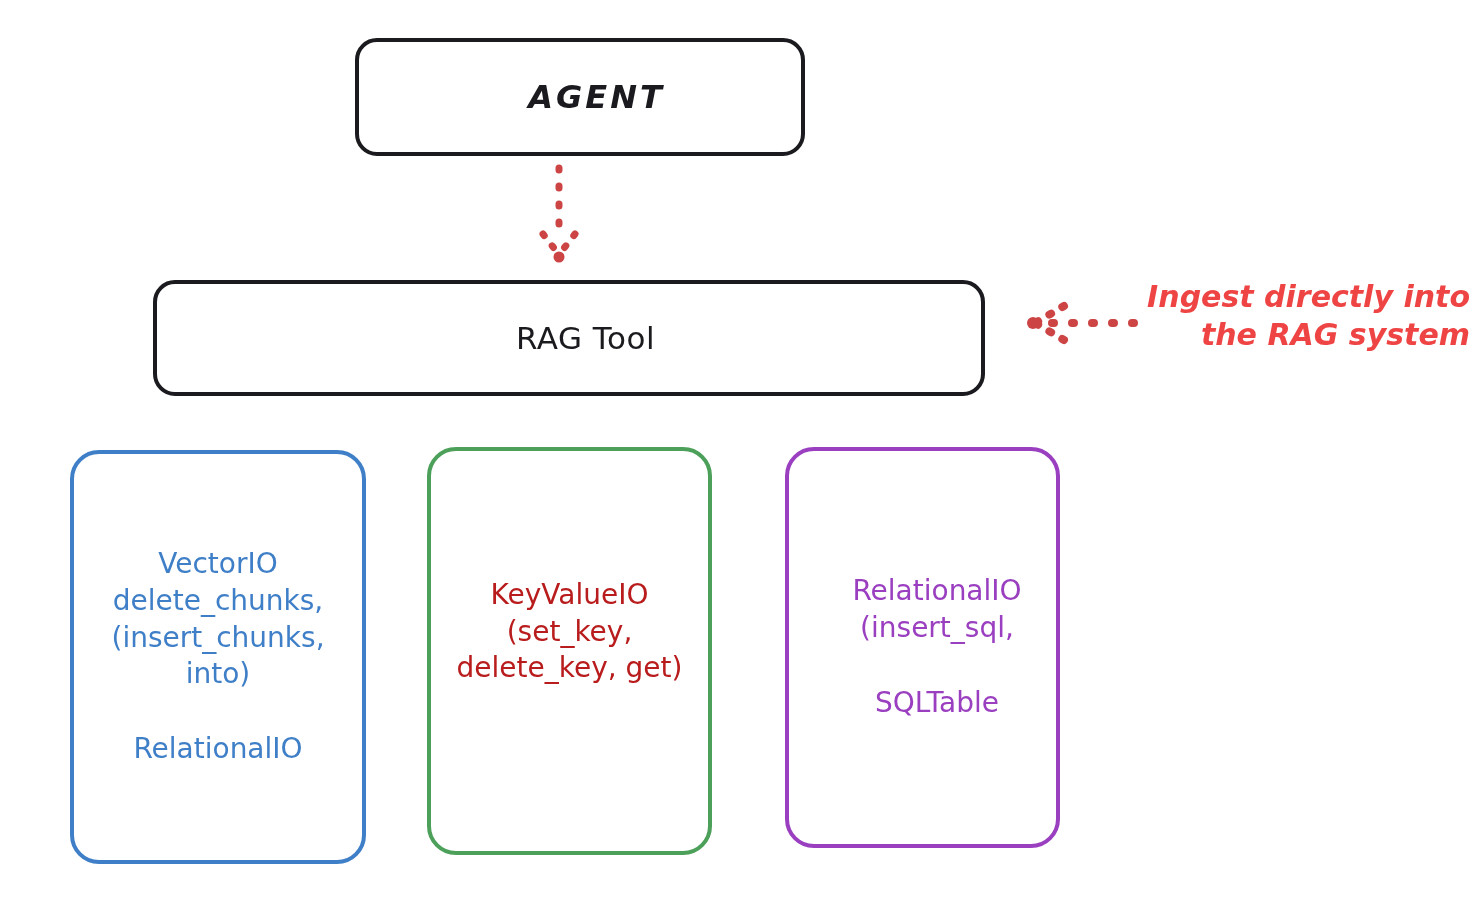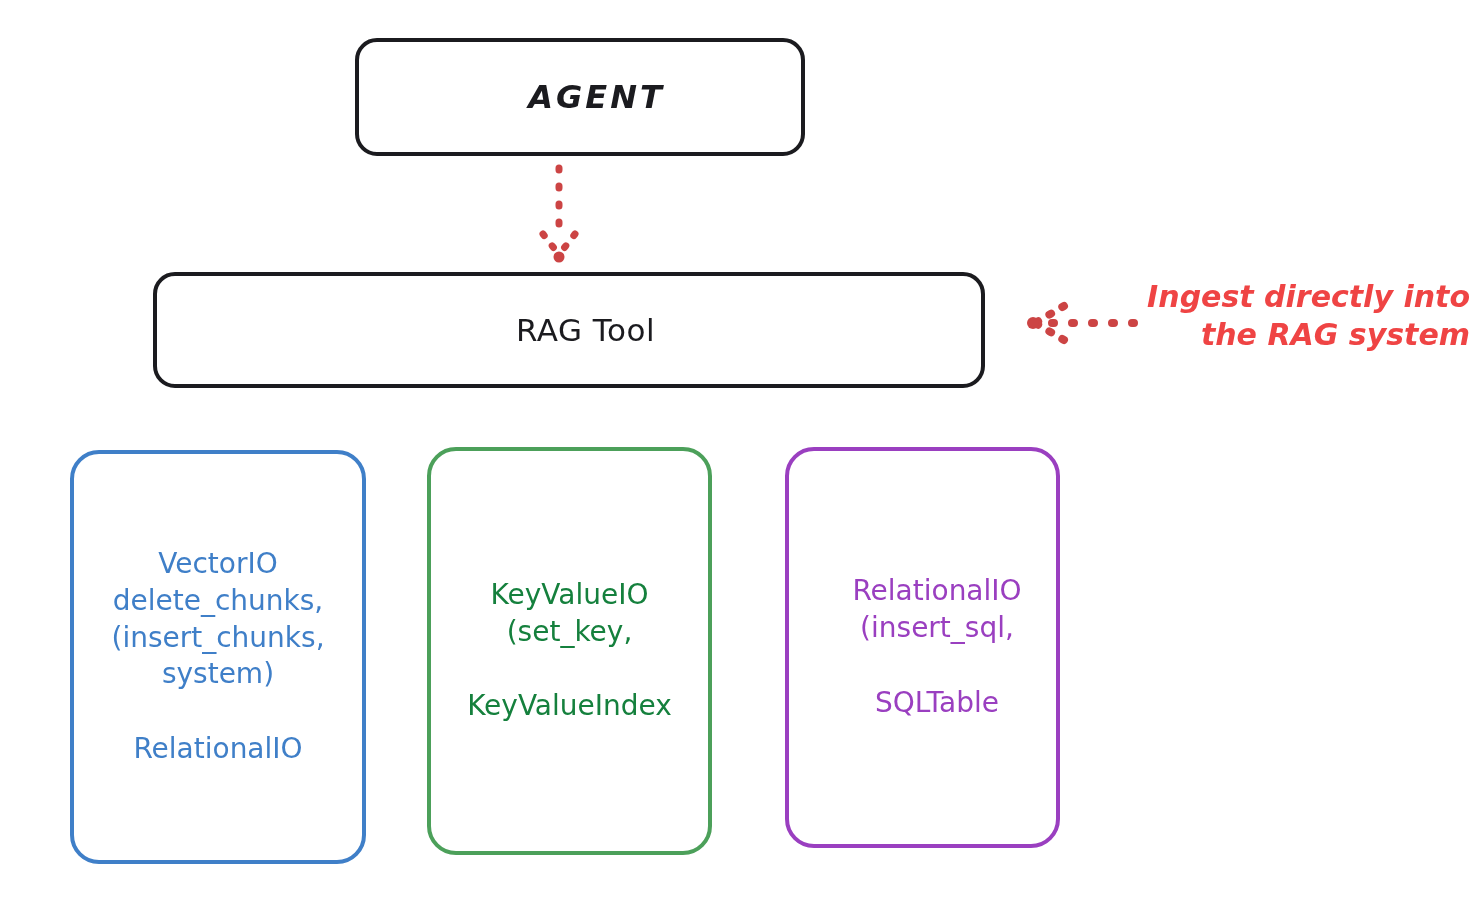--- a/index.html
+++ b/index.html
@@ -104,21 +104,21 @@
 
   <svg class="arrow-svg" style="left:520px; top:160px;" width="80" height="110" viewBox="0 0 80 110">
     <g>
       <line x1="39" y1="8" x2="39" y2="78" stroke="#cc4444" stroke-width="7" stroke-linecap="round" stroke-dasharray="2 16"></line>
       <line x1="23" y1="74" x2="38.5" y2="94" stroke="#cc4444" stroke-width="7" stroke-linecap="round" stroke-dasharray="2 13"></line>
       <line x1="55" y1="74" x2="39.5" y2="94" stroke="#cc4444" stroke-width="7" stroke-linecap="round" stroke-dasharray="2 13"></line>
       <circle cx="39" cy="97" r="5.5" fill="#cc4444"></circle>
     </g>
   </svg>
 
-  <div class="sketch-box box-dark" style="left:153px; top:272px; width:832px; height:116px;">
+  <div class="sketch-box box-dark" style="left:153px; top:280px; width:832px; height:116px;">
     <span class="label-ragtool">RAG Tool</span>
   </div>
 
   <svg class="arrow-svg" style="left:1022px; top:298px;" width="120" height="52" viewBox="0 0 120 52">
     <g>
       <line x1="112" y1="25" x2="20" y2="25" stroke="#cc4444" stroke-width="8" stroke-linecap="round" stroke-dasharray="2 18"></line>
       <line x1="42" y1="8" x2="15" y2="24" stroke="#cc4444" stroke-width="8" stroke-linecap="round" stroke-dasharray="2 13"></line>
       <line x1="42" y1="42" x2="15" y2="26" stroke="#cc4444" stroke-width="8" stroke-linecap="round" stroke-dasharray="2 13"></line>
       <circle cx="11" cy="25" r="6" fill="#cc4444"></circle>
     </g>
@@ -127,32 +127,32 @@
   <div class="annotation" style="left:1140px; top:278px; width:330px;">
     <span class="ann-line">Ingest directly into</span>
     <span class="ann-line">the RAG system</span>
   </div>
 
   <div class="sketch-box box-colored" style="left:70px; top:450px; width:296px; height:414px; border-color:#3f7fc8;">
     <div class="card-text" style="color:#3f7fc8;">
       <span class="card-line">VectorIO</span>
       <span class="card-line">delete_chunks,</span>
       <span class="card-line">(insert_chunks,</span>
-      <span class="card-line">system)</span>
+      <span class="card-line">into)</span>
       <span class="spacer"></span>
       <span class="card-line">RelationalIO</span>
     </div>
   </div>
 
   <div class="sketch-box box-colored" style="left:427px; top:447px; width:285px; height:408px; border-color:#4ca05a;">
-    <div class="card-text" style="color:#15803d;">
+    <div class="card-text" style="color:#b91c1c;">
       <span class="card-line">KeyValueIO</span>
       <span class="card-line">(set_key,</span>
+      <span class="card-line">delete_key, get)</span>
       <span class="spacer"></span>
-      <span class="card-line">KeyValueIndex</span>
     </div>
   </div>
 
   <div class="sketch-box box-colored" style="left:785px; top:447px; width:275px; height:401px; border-color:#9a3fc0;">
     <div class="card-text" style="color:#9a3fc0;margin-left:29px;">
       <span class="card-line">RelationalIO</span>
       <span class="card-line">(insert_sql,</span>
       <span class="spacer"></span>
       <span class="card-line">SQLTable</span>
     </div>

